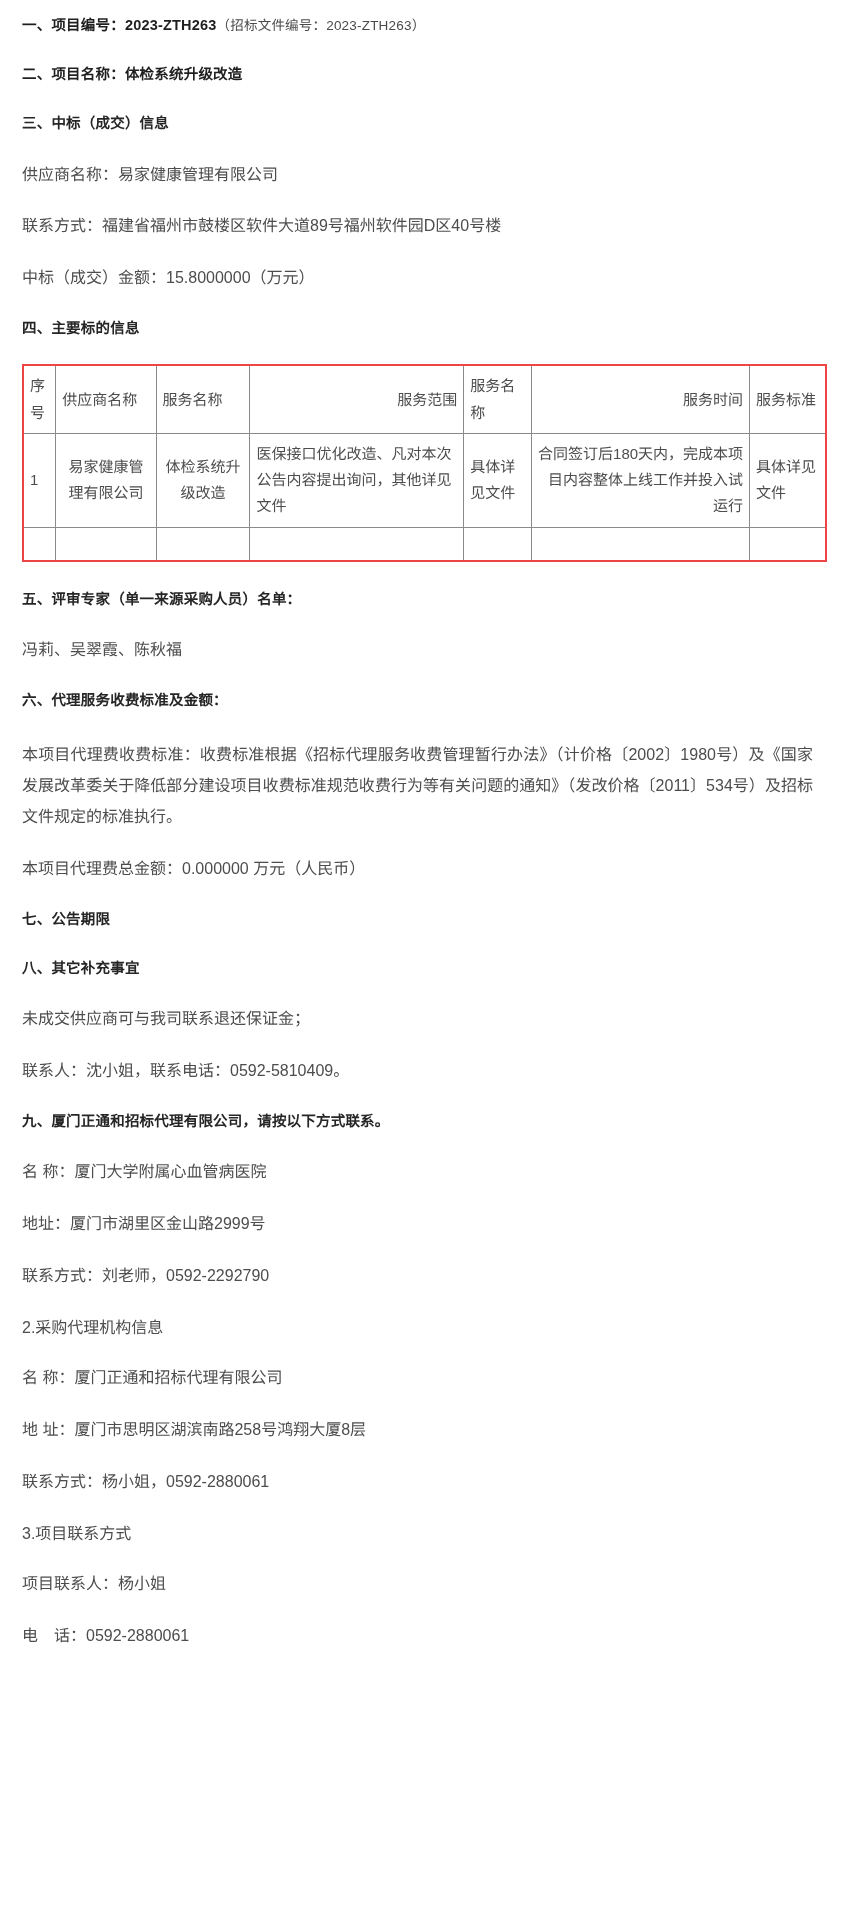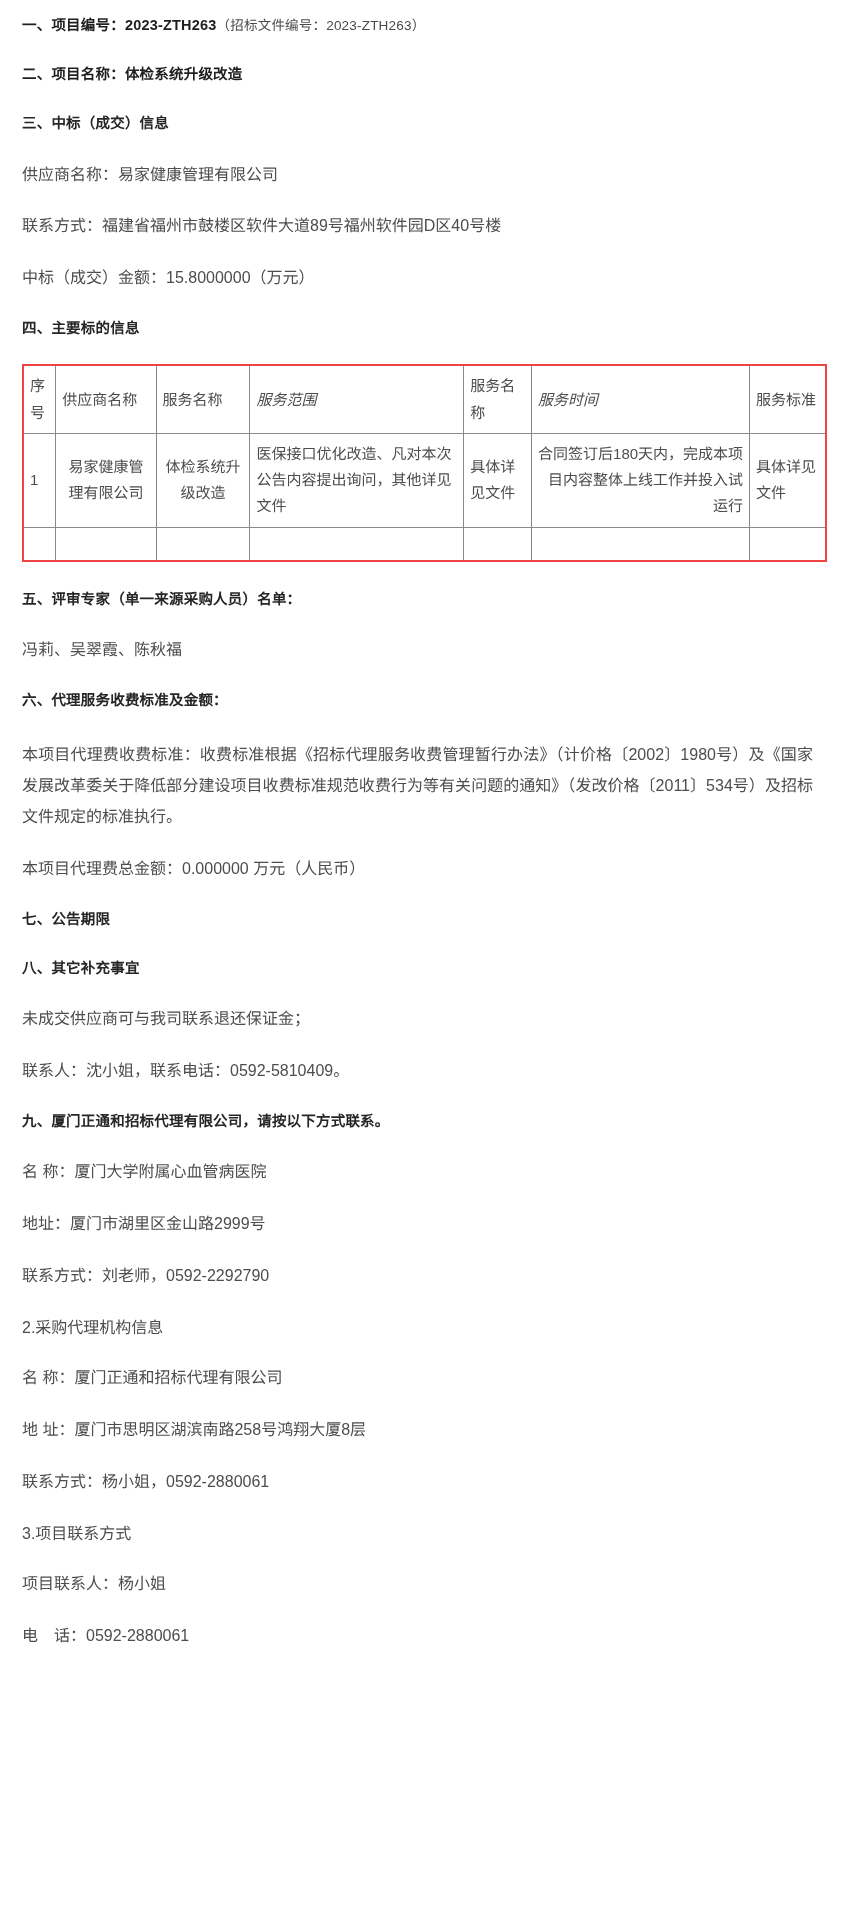--- a/index.html
+++ b/index.html
@@ -81,21 +81,21 @@
   td.c-sup   { width: 92px;  text-align: center; }
   td.c-svc   { width: 86px;  text-align: center; }
   td.c-scope { width: 196px; text-align: left;   }
   td.c-req   { width: 62px;  text-align: left;   }
   td.c-time  { width: 200px; text-align: right;   }
   td.c-std   { width: 70px;  text-align: left;   }
   tr.head td { text-align: left; }
   tr.head td.c-sup,
   tr.head td.c-svc { text-align: left; }
   tr.head td.c-scope,
-  tr.head td.c-time { text-align: left; font-style: italic; }
+  tr.head td.c-time { text-align: right; }
   tr.empty td { height: 34px; }
 </style>
 </head>
 <body>
 
 <div class="page">
 
   <p class="section-title">
     <span class="title-strong">一、项目编号：</span><span class="title-strong">2023-ZTH263</span><span class="title-normal">（招标文件编号：2023-ZTH263）</span>
   </p>

